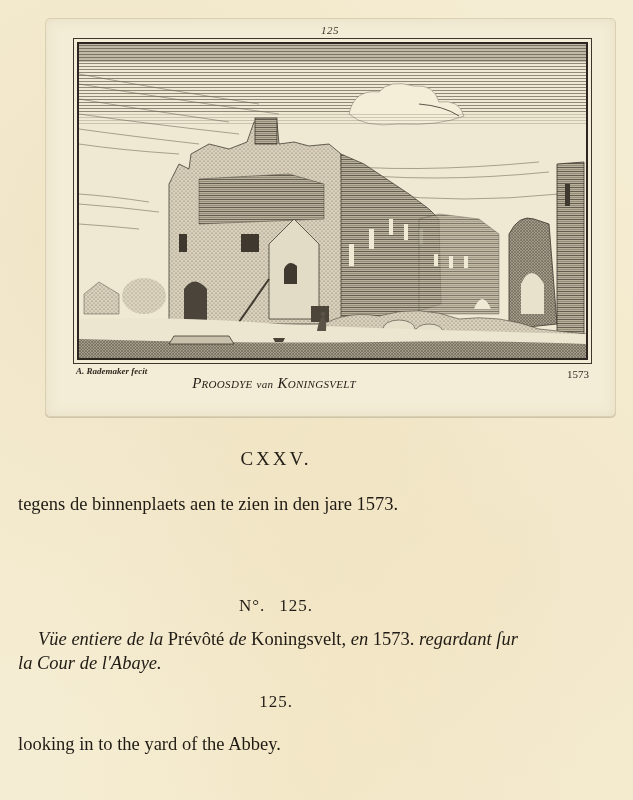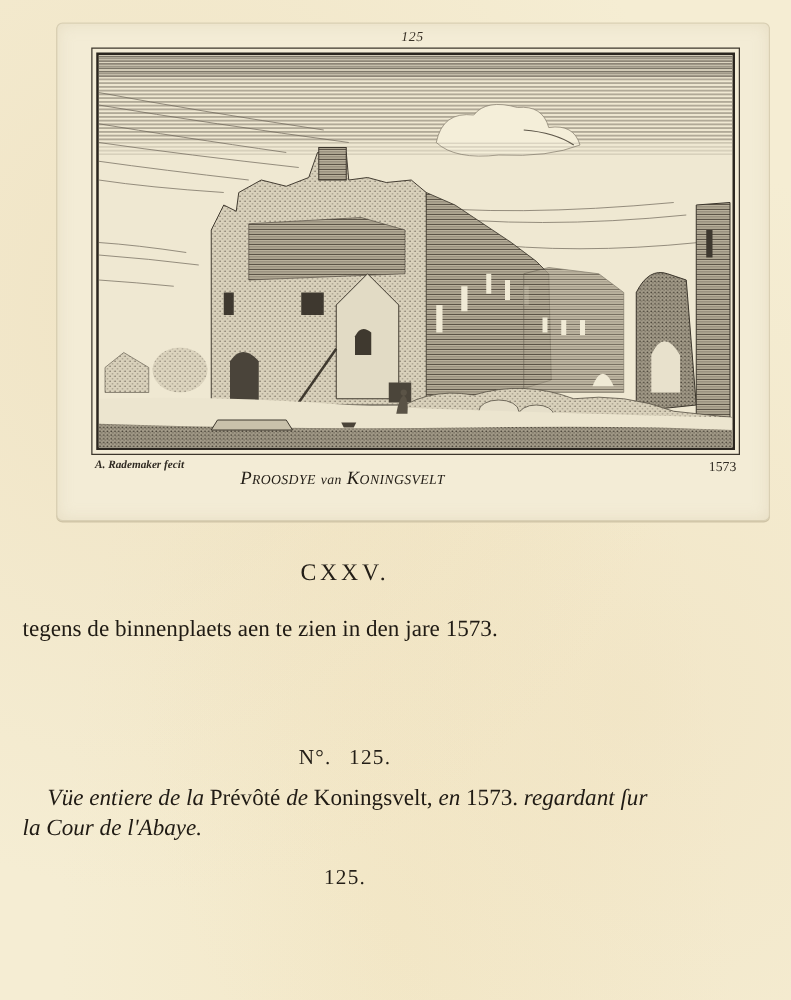--- a/index.html
+++ b/index.html
@@ -276,13 +276,14 @@
 </div>
 
 <div class="para p-french">
   <span class="line indent"><em>Vüe entiere de la</em><span> Prévôté </span><em>de</em><span> Koningsvelt, </span><em>en</em><span> 1573. </span><em>regardant ſur</em></span>
   <em class="line">la Cour de l'Abaye.</em>
 </div>
 
 <div class="heading h-num">125.</div>
 
 <div class="para p-english">
+  <span class="line">looking in to the yard of the Abbey.</span>
 </div>
 
 </body></html>

